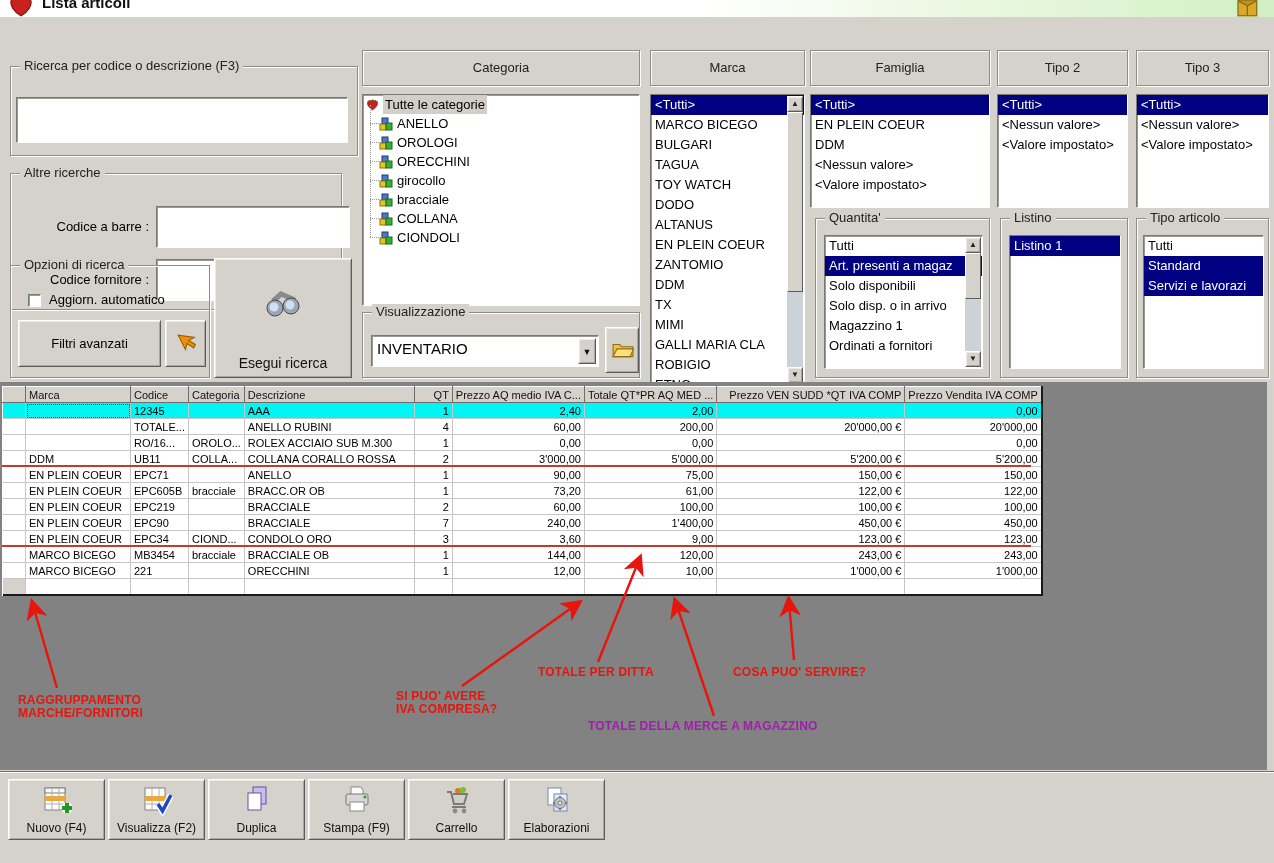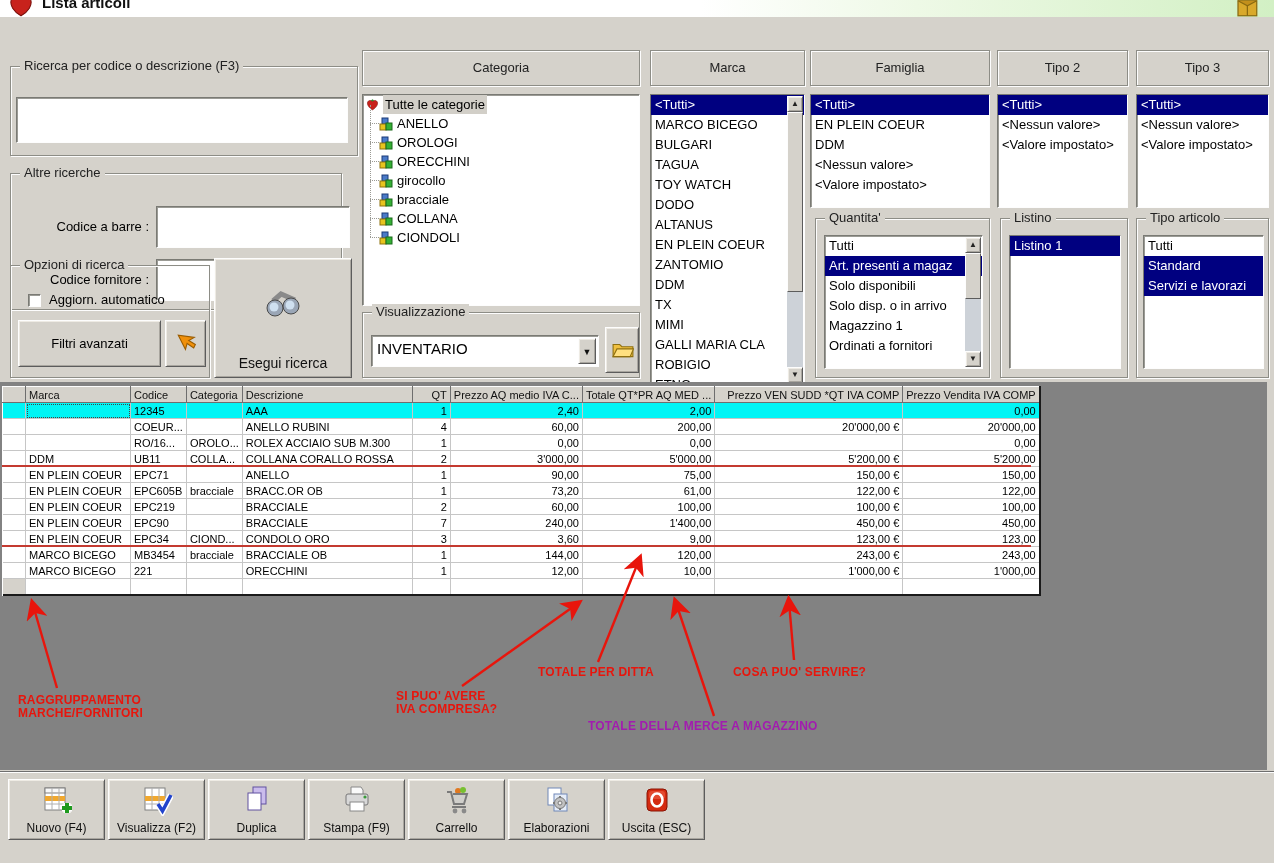--- a/index.html
+++ b/index.html
@@ -319,21 +319,21 @@
           <td>AAA</td>
           <td style="text-align: right;">1</td>
           <td style="text-align: right;">2,40</td>
           <td style="text-align: right;">2,00</td>
           <td style="text-align: right;"></td>
           <td style="text-align: right;">0,00</td>
         </tr>
         <tr>
           <td class="rowhead"></td>
           <td></td>
-          <td>COEUR...</td>
+          <td>TOTALE...</td>
           <td></td>
           <td>ANELLO RUBINI</td>
           <td style="text-align: right;">4</td>
           <td style="text-align: right;">60,00</td>
           <td style="text-align: right;">200,00</td>
           <td style="text-align: right;">20'000,00 €</td>
           <td style="text-align: right;">20'000,00</td>
         </tr>
         <tr>
           <td class="rowhead"></td>
@@ -524,28 +524,20 @@
         <circle cx="19" cy="19" r="5.5" fill="#c2c2c2" stroke="#787878"></circle>
         <circle cx="19" cy="19" r="2" fill="#eeeeee" stroke="#787878"></circle>
         <g stroke="#787878" stroke-width="2">
             <line x1="19" y1="12" x2="19" y2="14"></line>
             <line x1="19" y1="24" x2="19" y2="26"></line>
             <line x1="12" y1="19" x2="14" y2="19"></line>
             <line x1="24" y1="19" x2="26" y2="19"></line>
           </g>
       </svg>
       <span class="tlbl">Elaborazioni</span>
-    </div>
-    <div class="tbtn btn3d" style="left:608px;">
-      <svg class="ticn" viewBox="0 0 32 32">
-        <rect x="6" y="5" width="20" height="22" rx="4" fill="#d42a10" stroke="#8a1404"></rect>
-        <rect x="8" y="7" width="16" height="8" rx="3" fill="#e85a40" opacity="0.7"></rect>
-        <ellipse cx="16" cy="16" rx="5.5" ry="6.5" fill="none" stroke="#ffffff" stroke-width="2.6"></ellipse>
-      </svg>
-      <span class="tlbl">Uscita (ESC)</span>
     </div>
   </div>
 
   <svg id="arrowsvg">
     <defs>
       <marker id="arrhead" markerWidth="9" markerHeight="9" refX="6" refY="4.5" orient="auto">
         <path d="M0,0 L9,4.5 L0,9 L2.5,4.5 Z" fill="#e8150c"></path>
       </marker>
     </defs>
   <line x1="57" y1="688" x2="33" y2="605" stroke="#e8150c" stroke-width="2.4" marker-end="url(#arrhead)"></line>

